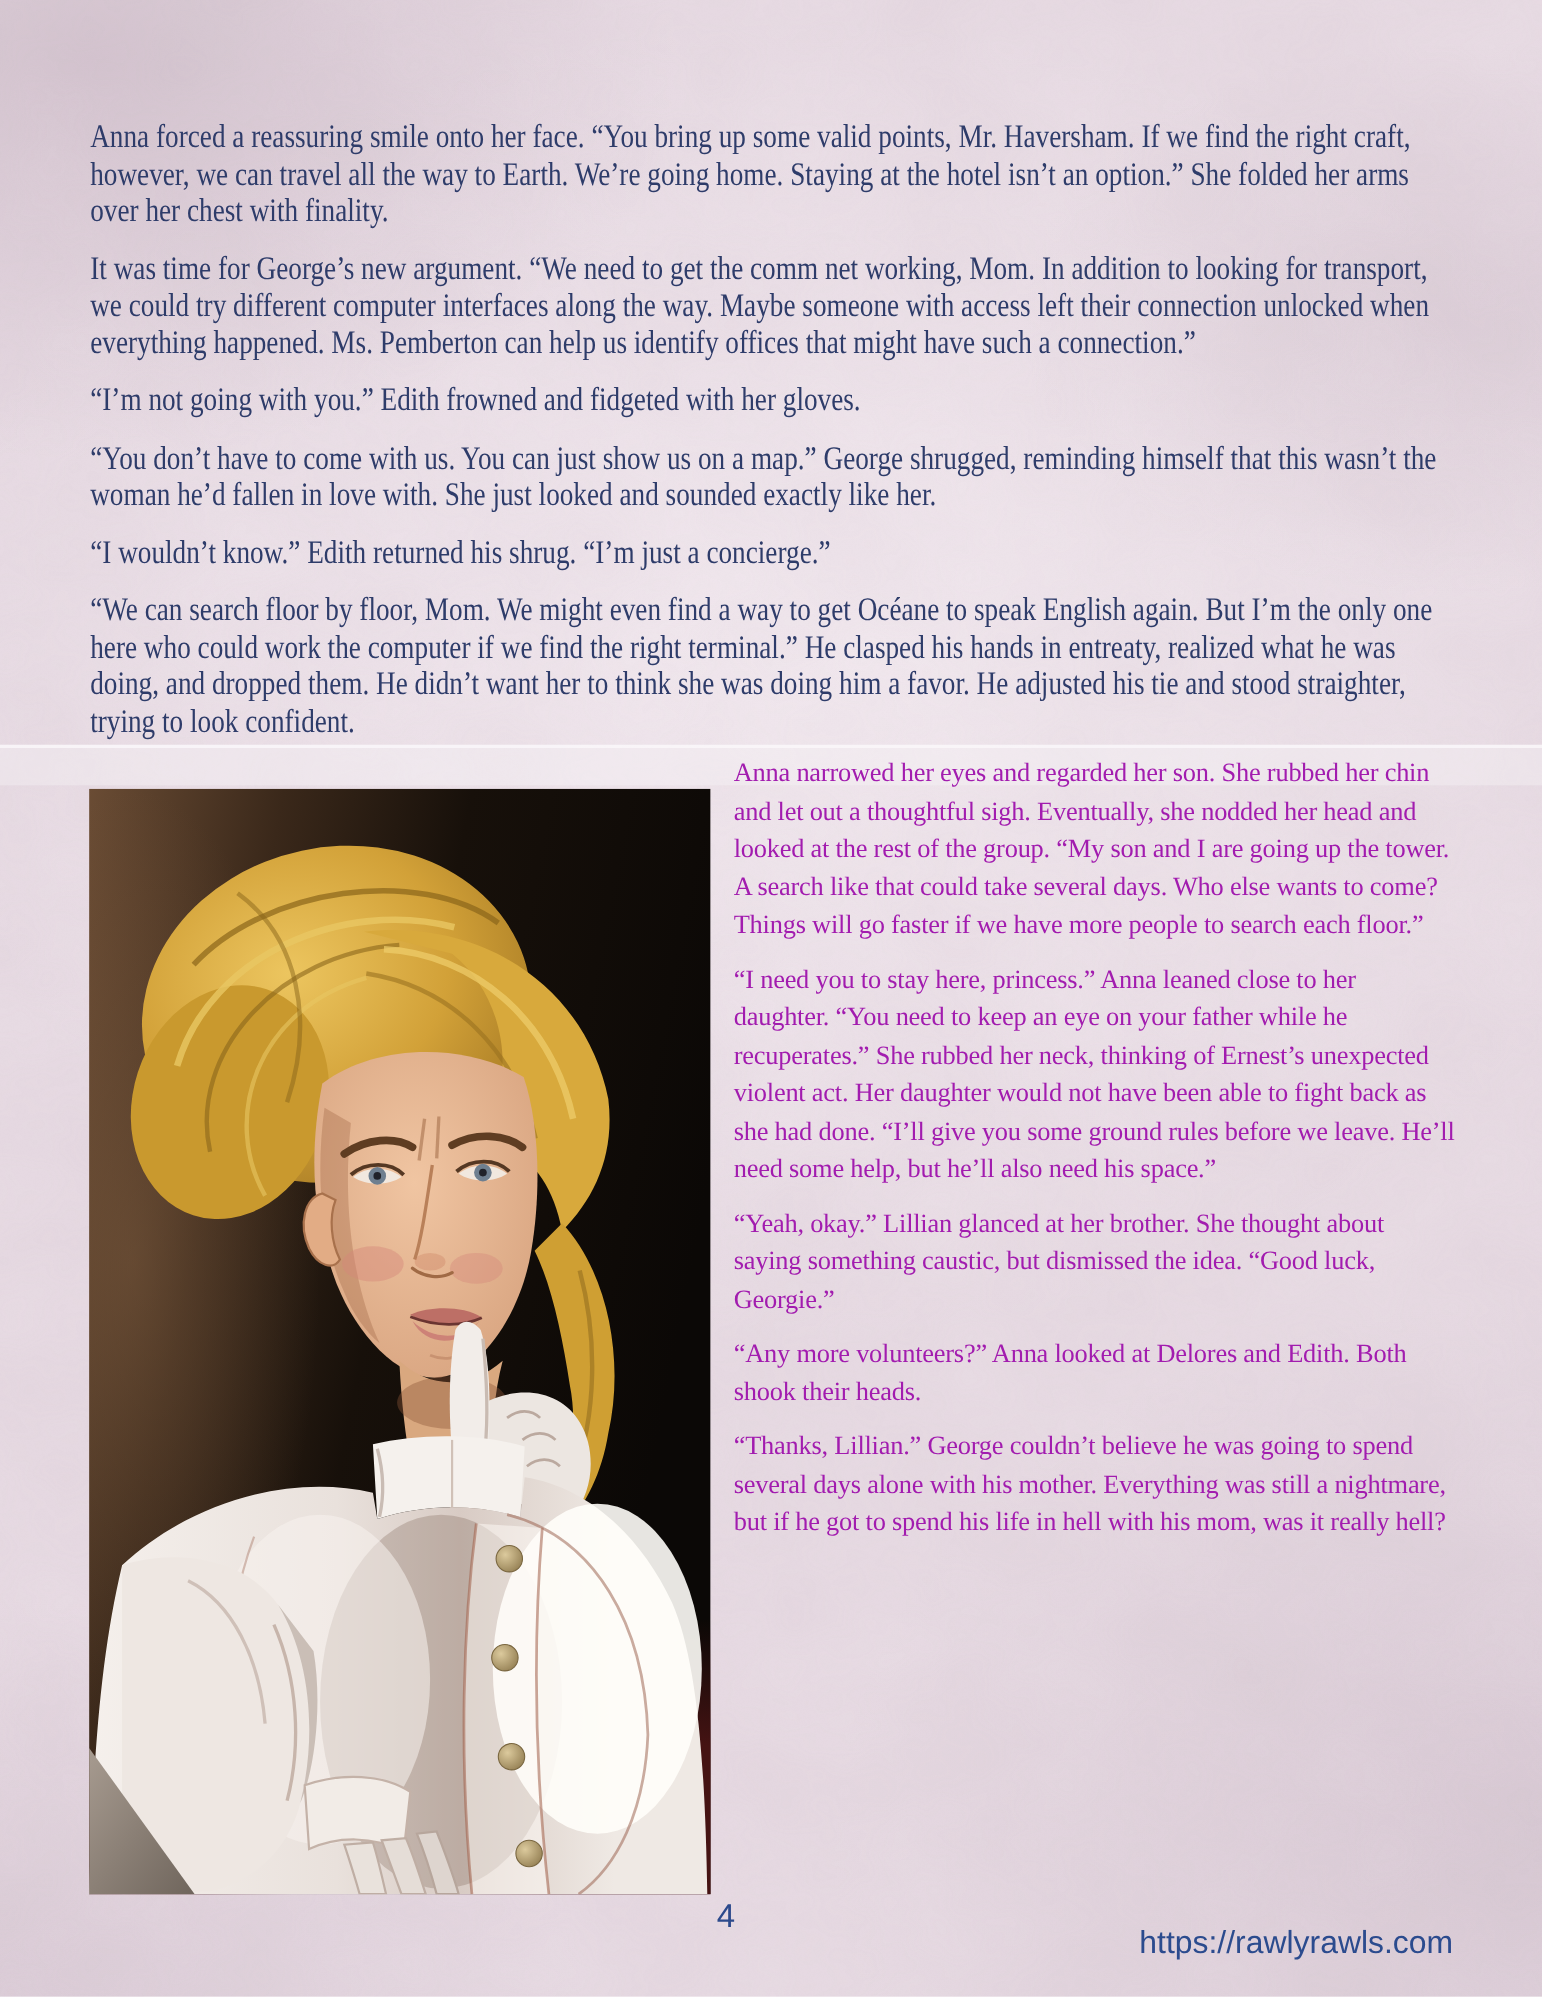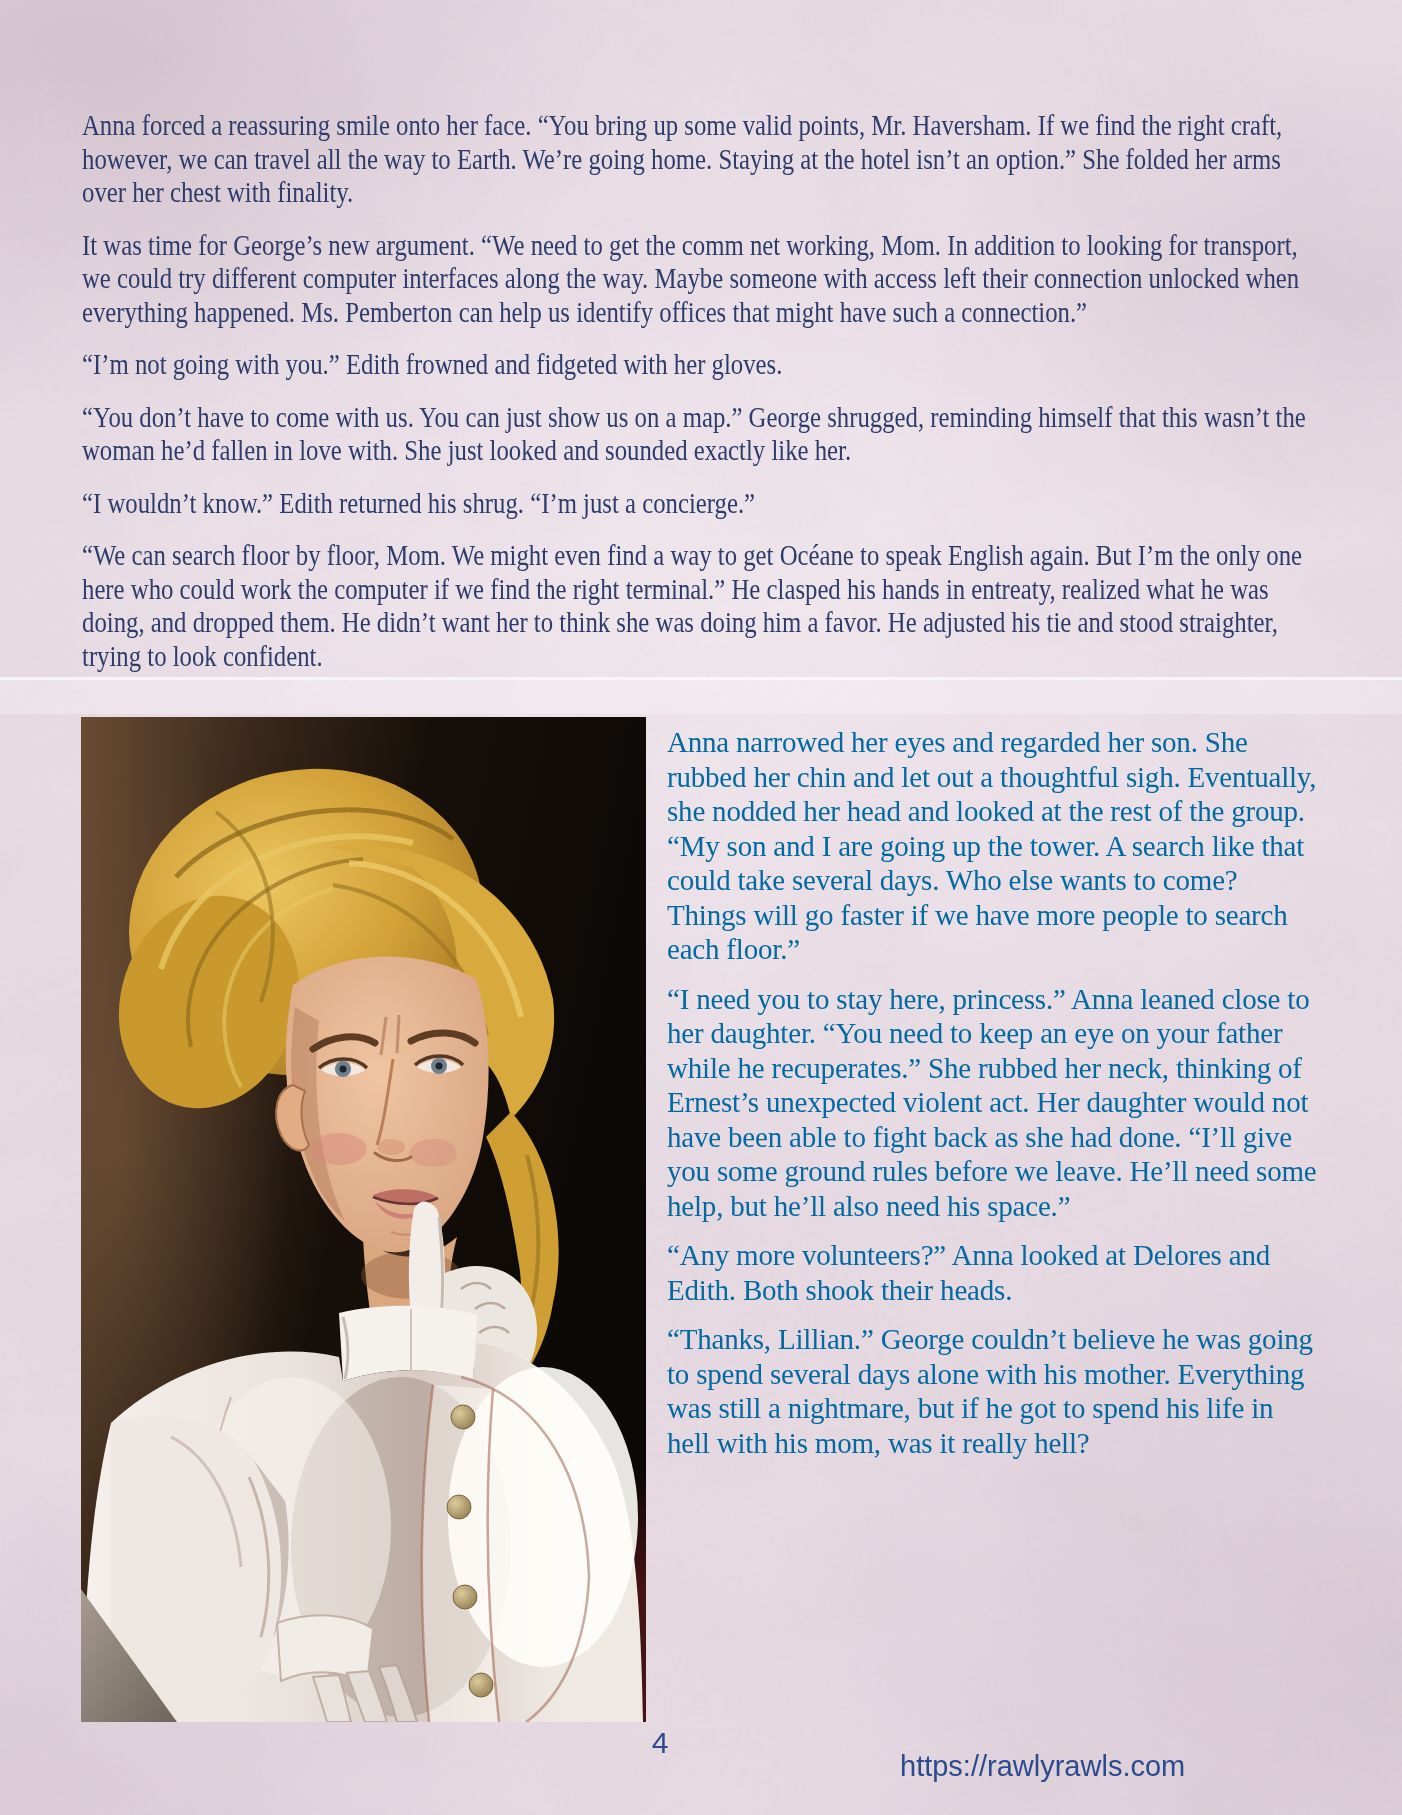--- a/index.html
+++ b/index.html
@@ -19,34 +19,34 @@
   .seam-band{position:absolute;left:0;top:680px;width:1402px;height:34px;background:rgba(248,244,247,.38);z-index:2;}
 
   .top-text{
     position:absolute;left:82px;top:108px;width:1503px;z-index:4;
     transform:scaleX(0.825);transform-origin:0 0;
     font-size:30px;line-height:33.5px;color:#2e3c6a;
   }
   .top-text p{margin:0 0 19px 0;}
 
   .right-col{
-    position:absolute;left:667px;top:725px;width:656px;z-index:4;
-    font-size:29px;line-height:34.5px;letter-spacing:-0.2px;color:#0369a1;
+    position:absolute;left:667px;top:686px;width:656px;z-index:4;
+    font-size:24px;line-height:34.5px;letter-spacing:-0.2px;color:#a21caf;
   }
   .right-col p{margin:0 0 15px 0;}
 
   .figure-wrap{position:absolute;left:81px;top:717px;width:565px;height:1005px;z-index:5;}
   .figure-wrap svg{display:block;}
 
   .page-number{
     position:absolute;left:600px;top:1726px;width:120px;text-align:center;z-index:6;
     font-family:"Liberation Sans", sans-serif;font-size:30px;color:#2c4a8c;
   }
   .footer-url{
-    position:absolute;left:900px;top:1750px;width:421px;z-index:6;
+    position:absolute;left:900px;top:1750px;width:421px;text-align:right;z-index:6;
     font-family:"Liberation Sans", sans-serif;font-size:29px;color:#2b4b8e;
     text-decoration:none;display:block;
   }
 </style>
 </head>
 <body>
 
 <svg class="grain" width="1402" height="1815" aria-hidden="true">
   <filter id="mottle">
     <feTurbulence type="fractalNoise" baseFrequency="0.0075 0.009" numOctaves="4" seed="11"></feTurbulence>
@@ -217,18 +217,19 @@
     <path d="M298,950 C306,970 312,990 316,1005 L336,1005 C330,984 322,964 316,948 Z" fill="#ded5cf" stroke="#b7a69c" stroke-width="2"></path>
 
     <path d="M0,872 L96,1005 L0,1005 Z" fill="url(#wedgeG)"></path>
   </g>
 </svg>
 </div>
 
 <div class="right-col">
   <p>Anna narrowed her eyes and regarded her son. She rubbed her chin and let out a thoughtful sigh. Eventually, she nodded her head and looked at the rest of the group. “My son and I are going up the tower. A search like that could take several days. Who else wants to come? Things will go faster if we have more people to search each floor.”</p>
   <p>“I need you to stay here, princess.” Anna leaned close to her daughter. “You need to keep an eye on your father while he recuperates.” She rubbed her neck, thinking of Ernest’s unexpected violent act. Her daughter would not have been able to fight back as she had done. “I’ll give you some ground rules before we leave. He’ll need some help, but he’ll also need his space.”</p>
+  <p>“Yeah, okay.” Lillian glanced at her brother. She thought about saying something caustic, but dismissed the idea. “Good luck, Georgie.”</p>
   <p>“Any more volunteers?” Anna looked at Delores and Edith. Both shook their heads.</p>
   <p>“Thanks, Lillian.” George couldn’t believe he was going to spend several days alone with his mother. Everything was still a nightmare, but if he got to spend his life in hell with his mom, was it really hell?</p>
 </div>
 
 <div class="page-number">4</div>
 <a class="footer-url" href="#">https://rawlyrawls.com</a>
 
 </body></html>

